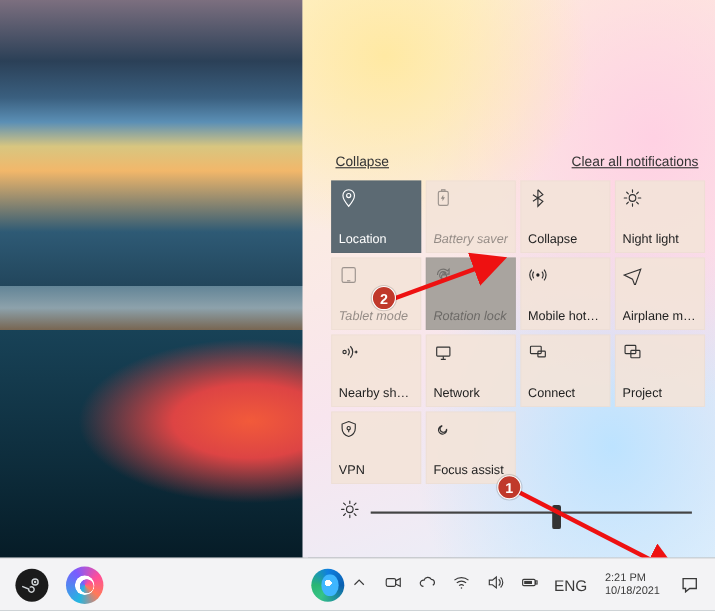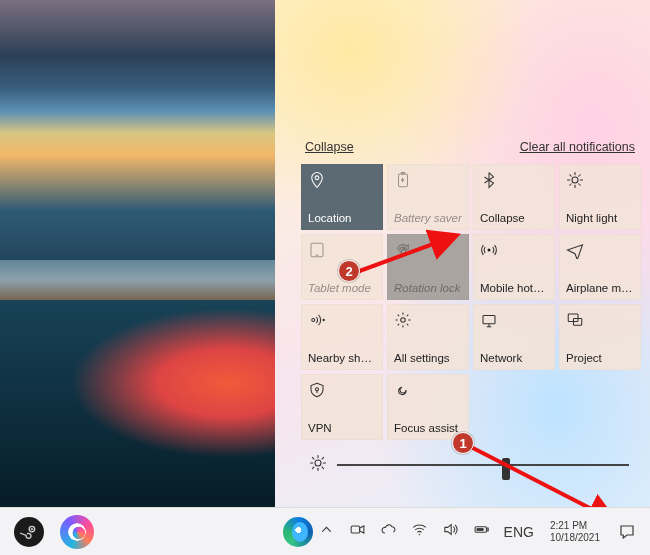--- a/index.html
+++ b/index.html
@@ -181,35 +181,35 @@
               <path d="M11 8a6 6 0 0 1 0 8"></path>
               <path d="M14 5a10 10 0 0 1 0 14"></path>
               <path d="M19 12h3m-1.5-1.5L22 12l-1.5 1.5"></path>
             </svg>
           </span>
           <span class="lbl">Nearby sharing</span>
         </div>
         <div class="tile normal">
           <span class="ic">
             <svg viewBox="0 0 24 24">
-              <circle cx="12" cy="12" r="3"></circle>
-              <path d="M12 2v3M12 19v3M2 12h3M19 12h3M4.9 4.9l2.1 2.1M17 17l2.1 2.1M4.9 19.1L7 17M17 7l2.1-2.1"></path>
-            </svg>
-          </span>
-          <span class="lbl">All settings</span>
-        </div>
-        <div class="tile normal">
-          <span class="ic">
-            <svg viewBox="0 0 24 24">
               <rect x="4" y="6" width="16" height="11" rx="1"></rect>
               <line x1="9" y1="21" x2="15" y2="21"></line>
               <line x1="12" y1="17" x2="12" y2="21"></line>
             </svg>
           </span>
           <span class="lbl">Network</span>
+        </div>
+        <div class="tile normal">
+          <span class="ic">
+            <svg viewBox="0 0 24 24">
+              <rect x="3" y="5" width="13" height="9" rx="1"></rect>
+              <rect x="12" y="11" width="9" height="7" rx="1"></rect>
+            </svg>
+          </span>
+          <span class="lbl">Connect</span>
         </div>
         <div class="tile normal">
           <span class="ic">
             <svg viewBox="0 0 24 24">
               <rect x="3" y="4" width="13" height="10" rx="1"></rect>
               <rect x="10" y="10" width="11" height="9" rx="1"></rect>
             </svg>
           </span>
           <span class="lbl">Project</span>
         </div>

